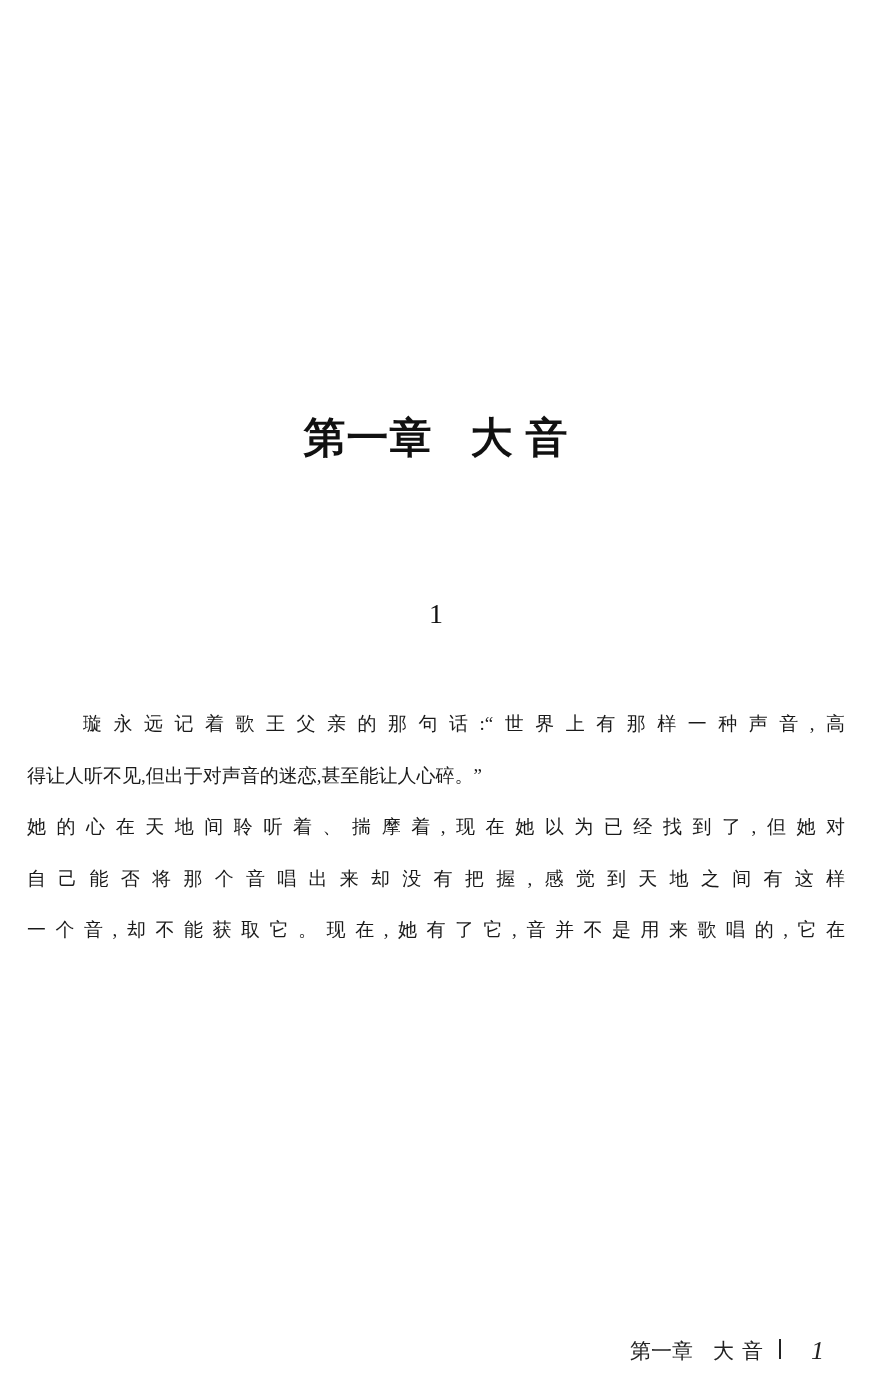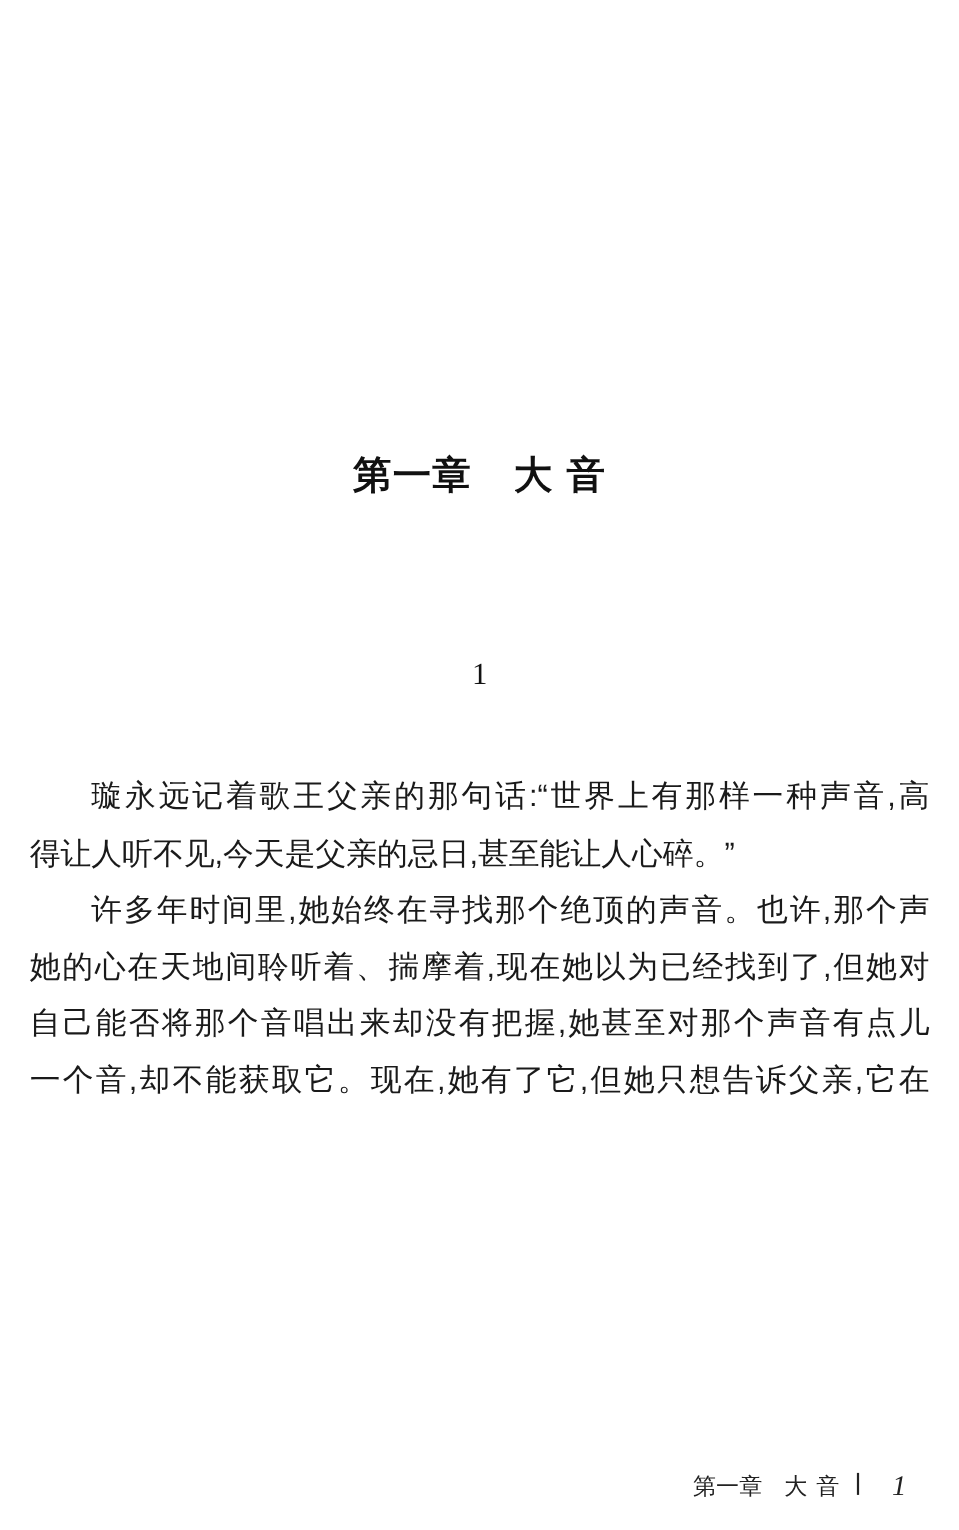--- a/index.html
+++ b/index.html
@@ -16,21 +16,21 @@
       font-family: "DejaVu Serif", "Liberation Serif", serif;
     }
     .chapter-title {
       position: absolute;
       top: 386px;
       left: 0;
       width: 872px;
       text-align: center;
       font-family: "DejaVu Sans", "Liberation Sans", sans-serif;
       font-weight: bold;
-      font-size: 35px;
+      font-size: 42px;
       line-height: 48px;
       letter-spacing: 1px;
       color: #111;
     }
     .chapter-title .gap { display: inline-block; width: 38px; }
     .chapter-title .gap-small { display: inline-block; width: 12px; }
     .section-number {
       position: absolute;
       top: 596px;
       left: 0;
@@ -43,25 +43,25 @@
     }
     .body-text {
       position: absolute;
       top: 698px;
       left: 27px;
       width: 818px;
     }
     .line {
       height: 51.5px;
       line-height: 51.5px;
-      font-size: 28px;
+      font-size: 19px;
       white-space: nowrap;
       text-align: justify;
       text-align-last: justify;
-      font-family: Liberation Sans, sans-serif;
+      font-family: Liberation Serif, serif;
       color: #1a1a1a;
     }
     .line.indent { padding-left: 56px; }
     .line.last { text-align-last: left; }
     .footer {
       position: absolute;
       top: 1334px;
       right: 48px;
       height: 34px;
       display: flex;
@@ -88,31 +88,30 @@
 </head>
 <body>
 
 <h1 class="chapter-title"><span>第一章</span><span class="gap"></span><span>大</span><span class="gap-small"></span><span>音</span></h1>
 
 <div class="section-number">1</div>
 
 <div class="body-text">
   <div>
     <div class="line indent">璇永远记着歌王父亲的那句话:“世界上有那样一种声音,高</div>
-    <div class="line last">得让人听不见,今天是父亲的忌日,甚至能让人心碎。”</div>
+    <div class="line last">得让人听不见,但出于对声音的迷恋,甚至能让人心碎。”</div>
   </div>
   <div>
-    <div class="line indent">许多年时间里,她始终在寻找那个绝顶的声音。也许,那个声</div>
     <div class="line">她的心在天地间聆听着、揣摩着,现在她以为已经找到了,但她对</div>
-    <div class="line">自己能否将那个音唱出来却没有把握,她甚至对那个声音有点儿</div>
+    <div class="line">自己能否将那个音唱出来却没有把握,感觉到天地之间有这样</div>
   </div>
   <div>
   </div>
   <div>
-    <div class="line">一个音,却不能获取它。现在,她有了它,但她只想告诉父亲,它在</div>
+    <div class="line">一个音,却不能获取它。现在,她有了它,音并不是用来歌唱的,它在</div>
   </div>
 </div>
 
 <div class="footer">
   <span>第一章</span>
   <span class="gap"></span>
   <span>大</span>
   <span class="gap-small"></span>
   <span>音</span>
   <span class="sep"></span>

